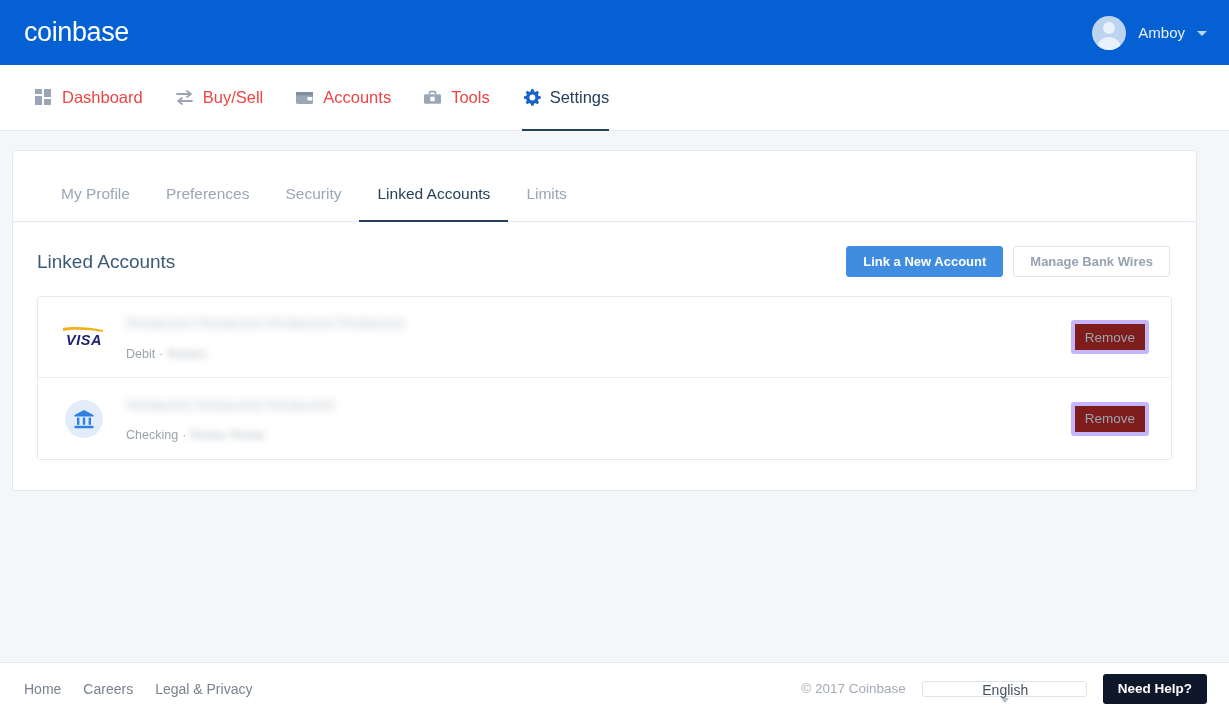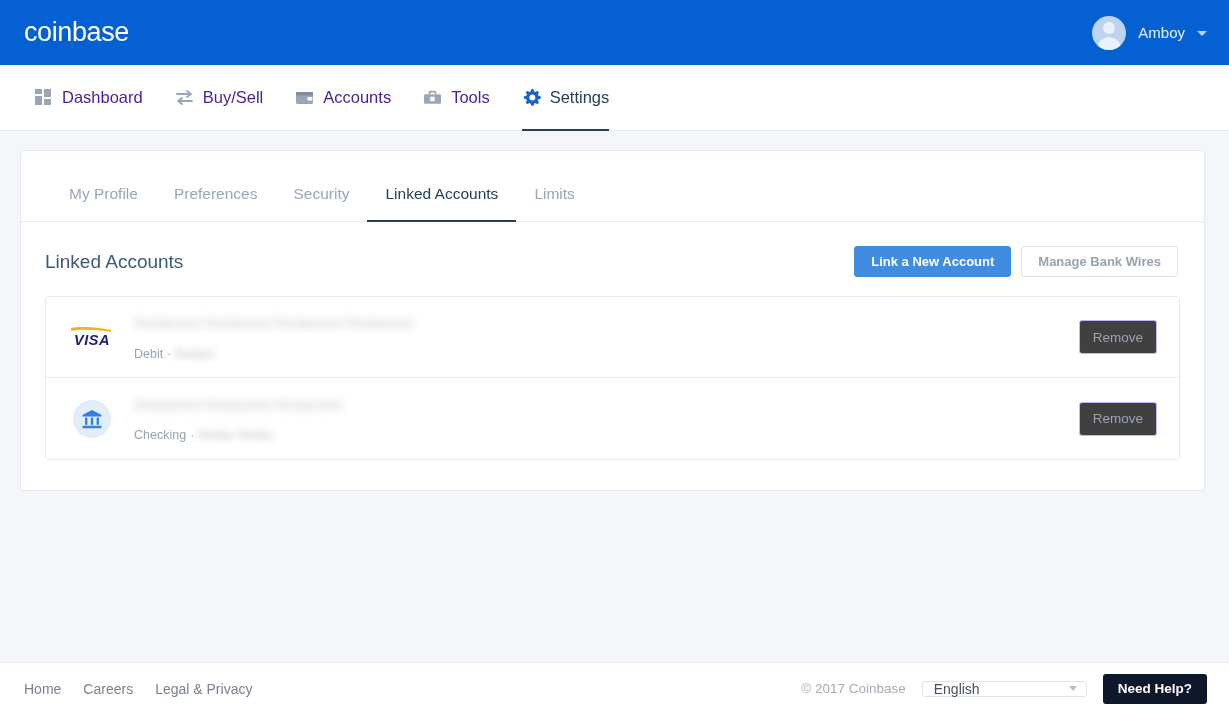--- a/index.html
+++ b/index.html
@@ -46,33 +46,33 @@
 
   
   .mainnav {
     height: 66px; background: #ffffff; display: flex; align-items: center;
     padding-left: 18px; gap: 0; position: relative;
     border-bottom: 1px solid #e6eaf0;
   }
   .navitem {
     display: flex; align-items: center; gap: 9px;
     padding: 0 16px; height: 66px; cursor: pointer;
-    color: #4c1d95; font-size: 16.5px; position: relative;
+    color: #ef4444; font-size: 16.5px; position: relative;
   }
   .navitem.active { color: #26405c; }
   .navitem.active::after {
     content: ""; position: absolute; left: 16px; right: 16px; bottom: 0;
     height: 2px; background: #26405c;
   }
   .navicon { display: inline-flex; width: 19px; height: 19px; align-items: center; justify-content: center; }
   .navicon svg { display: block; }
 
   
   .panel {
-    position: absolute; left: 20px; top: 150px; width: 1185px;
+    position: absolute; left: 12px; top: 150px; width: 1185px;
     background: #ffffff; border: 1px solid #e4e9f0; border-radius: 3px;
   }
   .tabs {
     display: flex; align-items: flex-end; height: 71px;
     border-bottom: 1px solid #e4e9f0; padding-left: 30px;
   }
   .tab {
     font-size: 15.5px; color: #9aa7b6; cursor: pointer;
     padding: 0 18px 20px 18px; position: relative; line-height: 1;
   }
@@ -106,22 +106,22 @@
   .acct-row:last-child { border-bottom: none; }
   .acct-logo { width: 56px; flex: none; display: flex; align-items: center; justify-content: center; }
   .acct-info { flex: 1; padding-left: 14px; min-width: 0; }
   .acct-name {
     font-size: 15.5px; color: #c2c7cd; line-height: 1.25;
     filter: blur(4px); user-select: none; white-space: nowrap;
   }
   .acct-sub { font-size: 12.5px; color: #9aa3ad; margin-top: 14px; display: flex; align-items: flex-start; gap: 4px; }
   .acct-sub .redact { filter: blur(3.5px); color: #b9bec5; user-select: none; }
   .btn-remove {
-    height: 34px; min-width: 78px; border: 1px solid #c4b5fd; border-radius: 3px;
-    background: #404040; color: #9aa4af; font-size: 13.5px; cursor: pointer;
+    height: 34px; min-width: 78px; border: 4px solid #c4b5fd; border-radius: 3px;
+    background: #7f1d1d; color: #9aa4af; font-size: 13.5px; cursor: pointer;
     display: inline-flex; align-items: center; justify-content: center; padding: 0 8px;
   }
 
   .visa-wrap { width: 50px; height: 30px; display: block; }
   .bank-circle {
     width: 38px; height: 38px; border-radius: 50%; background: #e3edfa;
     display: flex; align-items: center; justify-content: center;
   }
 
   
@@ -131,21 +131,21 @@
     display: flex; align-items: center; justify-content: space-between;
     padding: 0 22px 0 24px;
   }
   .footer-links { display: flex; gap: 22px; }
   .footer-link { font-size: 14px; color: #78828f; cursor: pointer; }
   .footer-right { display: flex; align-items: center; gap: 16px; }
   .copyright { font-size: 13.5px; color: #a3abb5; }
   .lang-select {
     width: 165px; height: 16px; border: 1px solid #dfe4ea; border-radius: 3px;
     background: #fff; display: flex; align-items: center; justify-content: space-between;
-    padding: 0 9px 0 11px; cursor: pointer;
+    padding: 0 9px 0 11px; cursor: pointer; flex-direction: column;
   }
   .lang-value { font-size: 14px; color: #47525f; }
   .lang-caret {
     width: 0; height: 0; border-left: 4px solid transparent;
     border-right: 4px solid transparent; border-top: 5px solid #b6bec7;
   }
   .btn-help {
     background: #0f172a; color: #fff; font-size: 13.5px; font-weight: bold;
     height: 30px; border-radius: 3px; padding: 0 15px;
     display: inline-flex; align-items: center; cursor: pointer;

